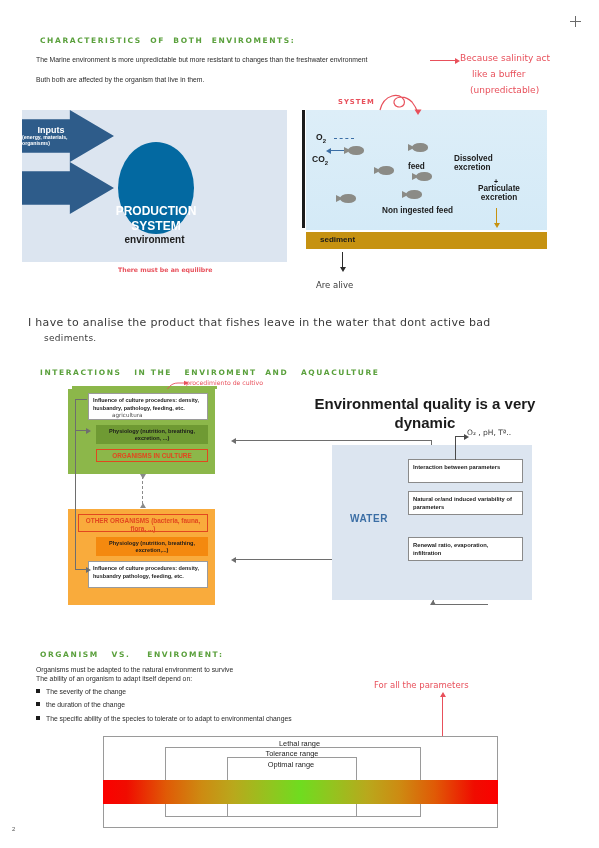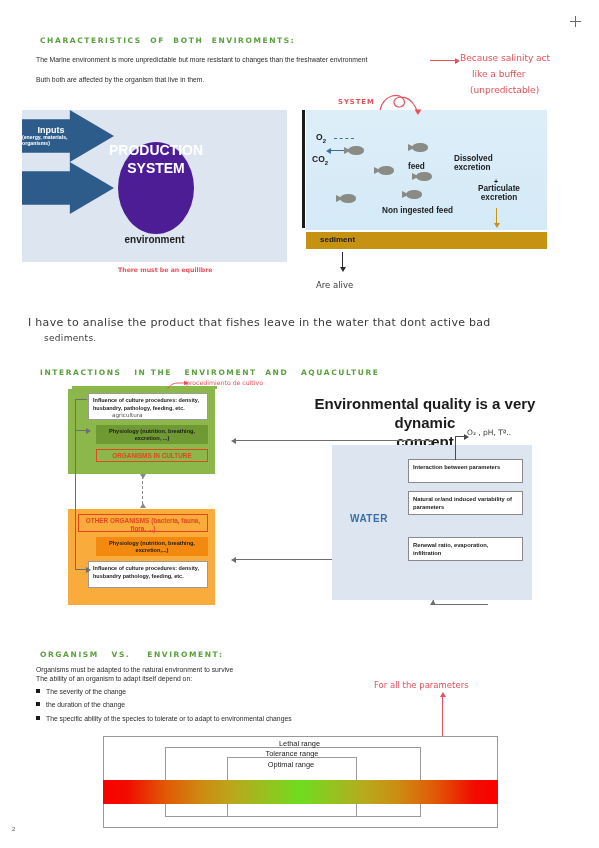--- a/index.html
+++ b/index.html
@@ -53,22 +53,22 @@
   }
   .arrow-lbl{
     position:absolute;left:0;top:0;width:58px;height:52px;
     display:flex;flex-direction:column;align-items:center;justify-content:center;
     color:#fff;line-height:1.12;
   }
   .arrow-lbl .big{font-size:9px;font-weight:700;}
   .arrow-lbl .small{font-size:5.2px;font-weight:700;}
   #prod-ellipse{
     left:96px;top:32px;width:76px;height:92px;border-radius:50%;
-    background:#4c1d95;display:flex;align-items:flex-start;justify-content:center;
-    text-align:center;color:#fff;font-size:14px;font-weight:700;line-height:1.25;
+    background:#0369a1;display:flex;align-items:flex-end;justify-content:center;
+    text-align:center;color:#fff;font-size:12px;font-weight:700;line-height:1.25;
   }
   #env-label{
     left:0;top:124px;width:265px;text-align:center;
     font-size:10px;font-weight:700;color:#1b1b1b;
   }
 
   
   #fish-diagram{left:302px;top:110px;width:245px;height:145px;}
   #water-body{
     left:4px;top:0;width:241px;height:120px;
@@ -320,21 +320,20 @@
 <div class="abs arrowhead ah-right" style="left:86px;top:427.5px;"></div>
 <div class="abs ln" style="left:75px;top:569px;width:12px;height:1px;"></div>
 <div class="abs arrowhead ah-right" style="left:86px;top:566.5px;"></div>
 
 <div class="abs" style="left:142px;top:476px;width:0;height:28px;border-left:1px dashed #8a8a8a;"></div>
 <div class="abs arrowhead ah-down" style="left:139.5px;top:474px;border-top-color:#8a8a8a;"></div>
 <div class="abs arrowhead ah-up" style="left:139.5px;top:503px;border-bottom-color:#8a8a8a;"></div>
 
 <div class="abs" id="eq-title">
   <div>Environmental quality is a very dynamic</div>
-  <div>concept</div>
 </div>
 
 <div class="abs ln" style="left:236px;top:440px;width:196px;height:1px;"></div>
 <div class="abs arrowhead ah-left" style="left:231px;top:437.5px;"></div>
 <div class="abs ln" style="left:431px;top:440px;width:1px;height:12px;"></div>
 <div class="abs arrowhead ah-down" style="left:428.5px;top:450px;"></div>
 
 <div class="abs ln" style="left:236px;top:559px;width:198px;height:1px;"></div>
 <div class="abs arrowhead ah-left" style="left:231px;top:556.5px;"></div>
 <div class="abs ln" style="left:433px;top:559px;width:1px;height:46px;"></div>

